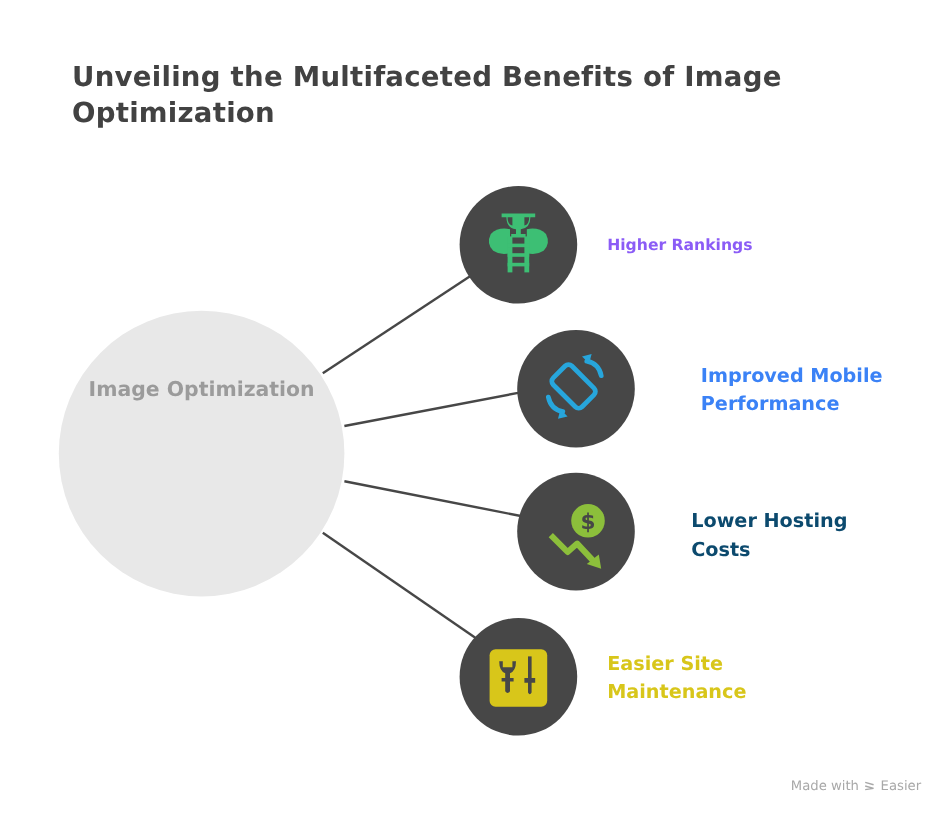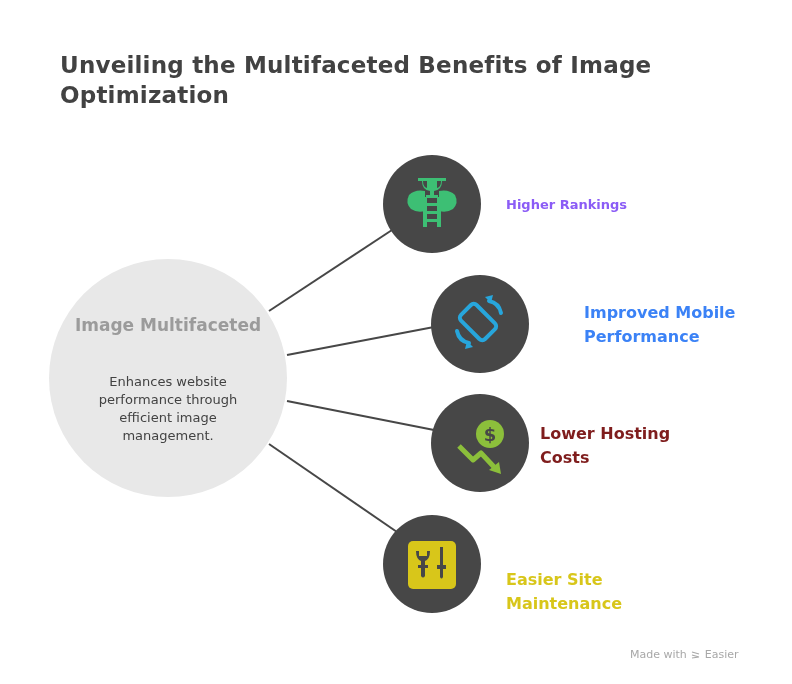--- a/index.html
+++ b/index.html
@@ -26,39 +26,38 @@
     .node {
       position: absolute; width: 98px; height: 98px; border-radius: 50%;
       background: #474747;
     }
     .node svg { position: absolute; left: 0; top: 0; }
     .label {
       position: absolute; font-weight: bold; font-size: 16px; line-height: 24px;
     }
     .label.small { font-size: 13px; }
     .footer {
-      position: absolute; left: 630px; top: 648px; color: #a8a8a8;
+      position: absolute; left: 659px; top: 648px; color: #a8a8a8;
       font-size: 11px; display: flex; align-items: center; gap: 4px;
     }
   </style>
 </head>
 <body>
 
 <div class="title">Unveiling the Multifaceted Benefits of Image Optimization</div>
 
 <svg class="diagram" width="792" height="684" viewBox="0 0 792 684">
   <line x1="269" y1="311" x2="392" y2="230" stroke="#474747" stroke-width="2"></line>
   <line x1="287" y1="355" x2="434" y2="327" stroke="#474747" stroke-width="2"></line>
   <line x1="287" y1="401" x2="434" y2="430" stroke="#474747" stroke-width="2"></line>
   <line x1="269" y1="444" x2="397" y2="532" stroke="#474747" stroke-width="2"></line>
 </svg>
 
 <div class="hub">
-  <div class="hub-title">Image Multifaceted</div>
-  <div class="hub-desc">Enhances website performance through efficient image management.</div>
+  <div class="hub-title">Image Optimization</div>
 </div>
 
 <div class="node" style="left:383px; top:155px;">
   <svg width="98" height="98" viewBox="0 0 98 98">
     <g fill="#3dbf74">
       <path d="M26 40 q-4 8 2 14 q6 4 14 2 v-20 q-10 -2 -16 4z"></path>
       <path d="M72 40 q4 8 -2 14 q-6 4 -14 2 v-20 q10 -2 16 4z"></path>
       <path d="M35 23 h28 v3 h-4 q0 9 -8 10 v4 h4 v3 h-12 v-3 h4 v-4 q-8 -1 -8 -10 h-4z M40 26 q0 6 4 7 v-7z M58 26 h-4 v7 q4 -1 4 -7z"></path>
       <rect x="40" y="42" width="4" height="30"></rect>
       <rect x="54" y="42" width="4" height="30"></rect>
@@ -86,33 +85,33 @@
 <div class="label" style="left:554px; top:301px; width:200px; color:#3b82f6;margin-left:30px;">Improved Mobile Performance</div>
 
 <div class="node" style="left:431px; top:394px;">
   <svg width="98" height="98" viewBox="0 0 98 98">
     <circle cx="59" cy="40" r="14" fill="#8cbf3b"></circle>
     <text x="59" y="47" text-anchor="middle" font-family="DejaVu Sans, sans-serif" font-weight="bold" font-size="18" fill="#474747">$</text>
     <polyline points="28,52 42,66 50,59 64,74" fill="none" stroke="#8cbf3b" stroke-width="5" stroke-linejoin="round"></polyline>
     <path d="M58 76 l12 4 l-2 -12z" fill="#8cbf3b"></path>
   </svg>
 </div>
-<div class="label" style="left:540px; top:422px; width:170px; color:#7f1d1d;">Lower Hosting Costs</div>
+<div class="label" style="left:576px; top:422px; width:170px; color:#0c4a6e;">Lower Hosting Costs</div>
 
 <div class="node" style="left:383px; top:515px;">
   <svg width="98" height="98" viewBox="0 0 98 98">
     <rect x="25" y="26" width="48" height="48" rx="5" fill="#d8c61a"></rect>
     <g fill="#474747">
       <path d="M33 36 q0 8 5 10 v4 h-3 v3 h3 v8 q2 3 4 0 v-8 h3 v-3 h-3 v-4 q5 -2 5 -10 h-3 v5 h-8 v-5z"></path>
       <rect x="57" y="32" width="3" height="18"></rect>
       <path d="M54 50 h9 v4 h-3 v8 q-1.5 3 -3 0 v-8 h-3z"></path>
     </g>
   </svg>
 </div>
-<div class="label" style="left:506px; top:541px; width:160px; color:#d8c61a;margin-top:27px;">Easier Site Maintenance</div>
+<div class="label" style="left:506px; top:541px; width:160px; color:#d8c61a;">Easier Site Maintenance</div>
 
 <div class="footer">
   <span>Made with</span>
   <svg width="10" height="10" viewBox="0 0 10 10">
     <g stroke="#a8a8a8" stroke-width="1.2" fill="none">
         <path d="M1 2 l7 2 M1 5 l7 2 M1 8 l7 -1"></path>
       </g>
   </svg>
   <span>Easier</span>
 </div>

